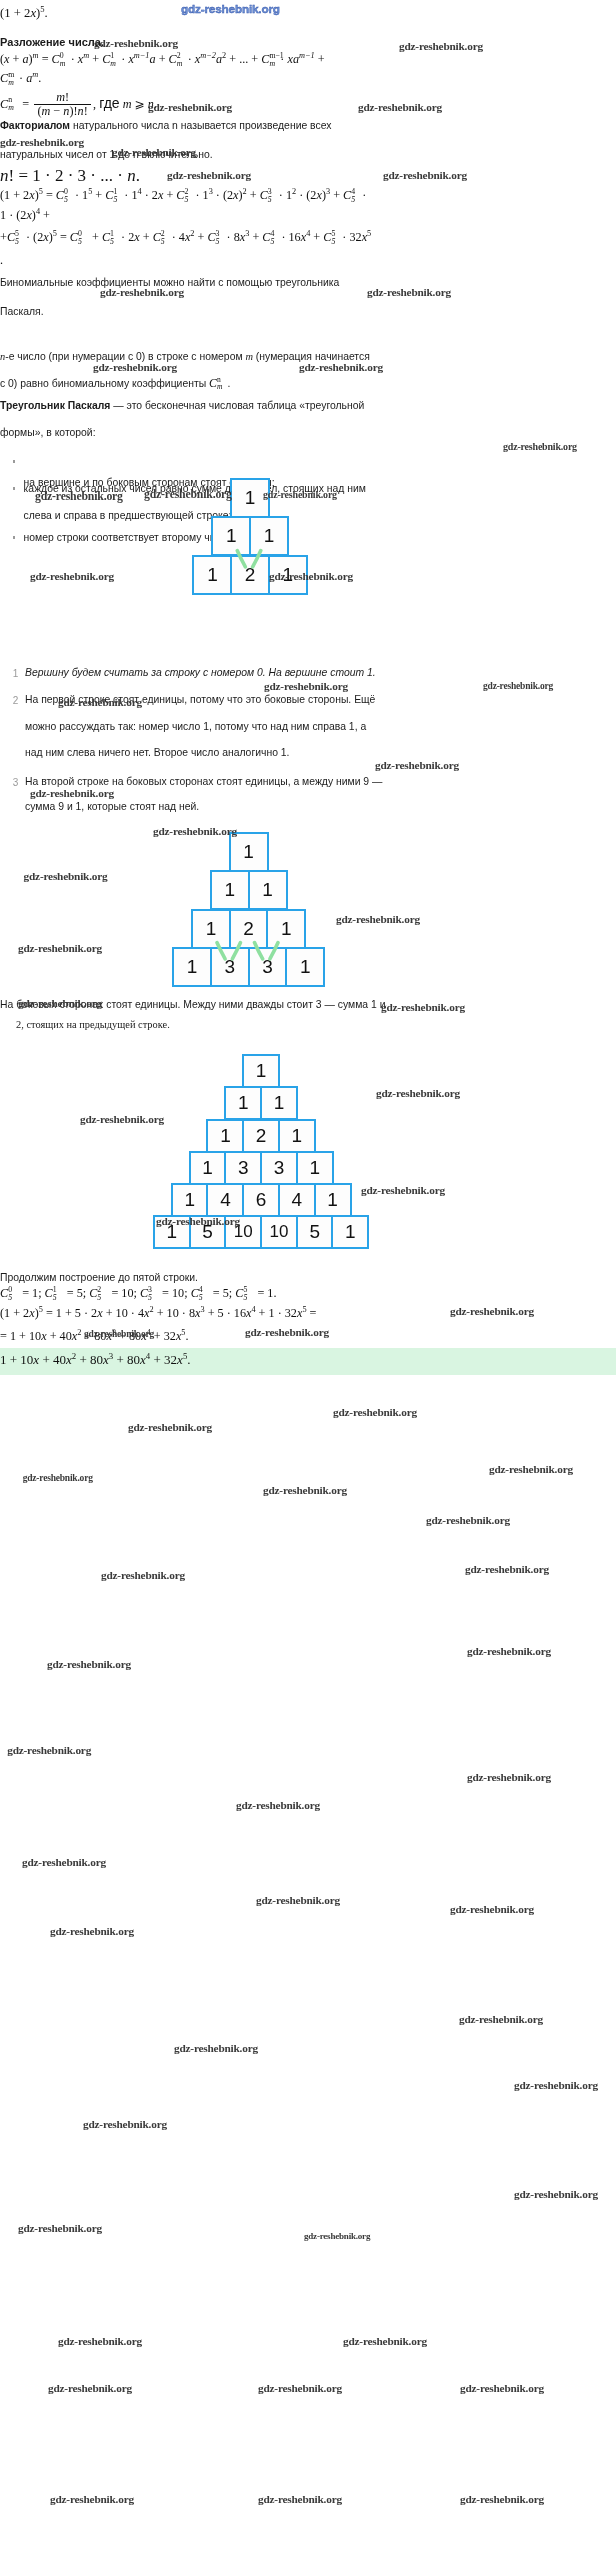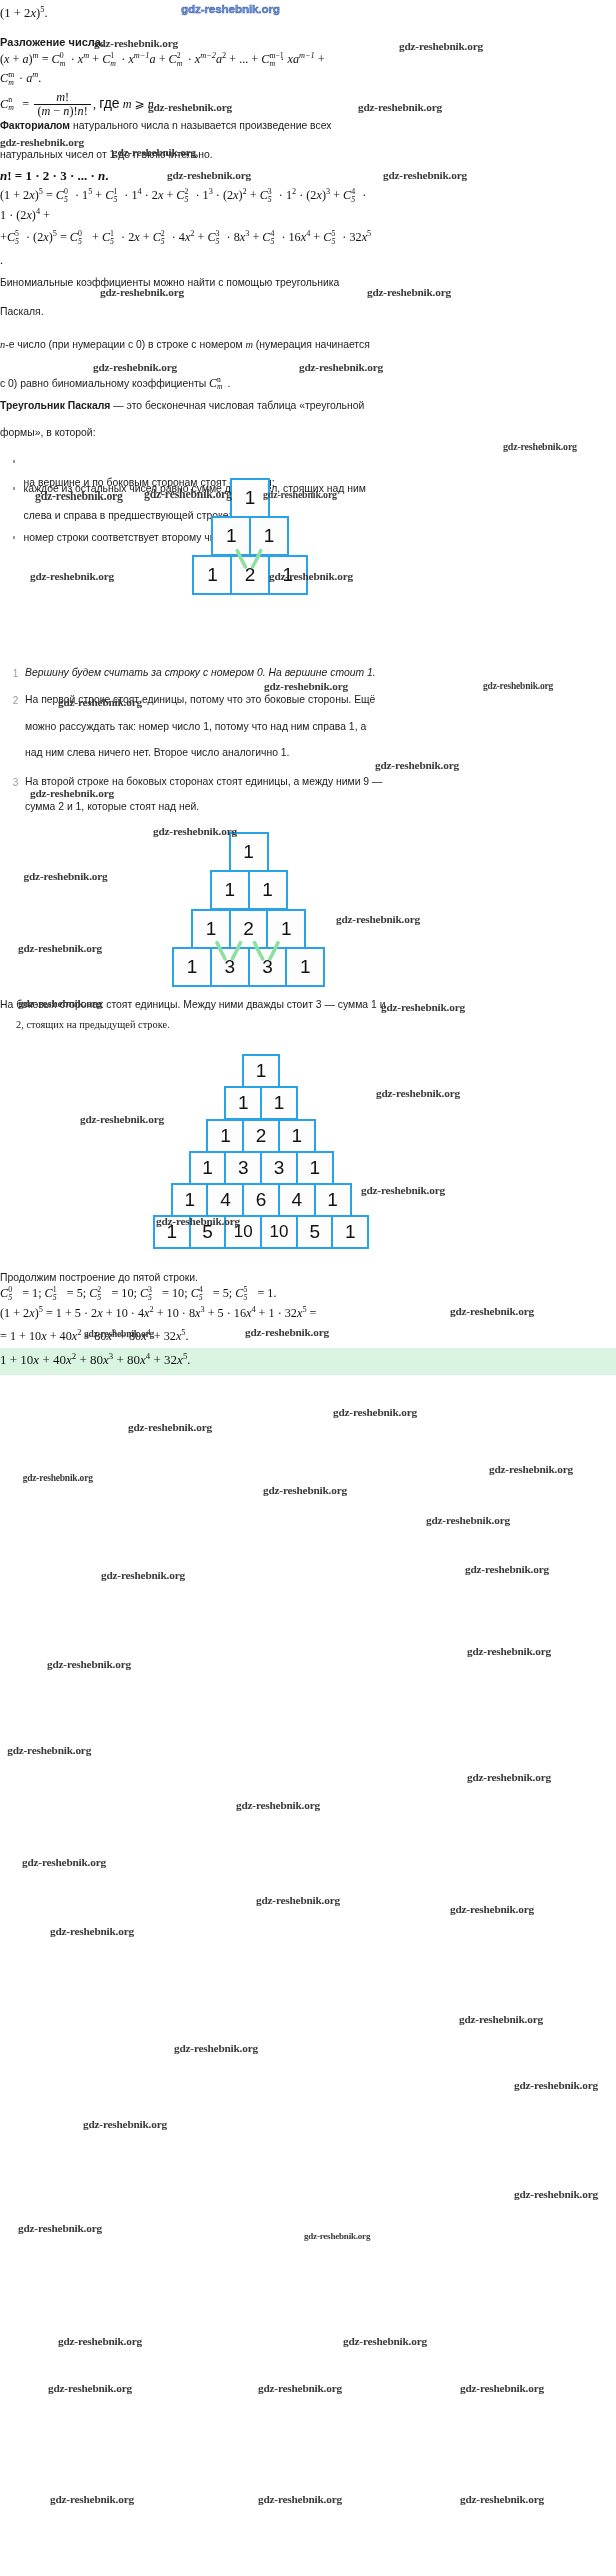--- a/index.html
+++ b/index.html
@@ -257,21 +257,21 @@
   <span class="comb">C<span class="top">n</span><span class="bot">m</span></span> =
   <span class="frac"><span class="num"><span class="mi">m</span>!</span><span class="den">(<span class="mi">m</span> − <span class="mi">n</span>)!<span class="mi">n</span>!</span></span>,
   <span style="font-family:'Liberation Sans',sans-serif; font-size:14px;">где</span> <span class="mi">m</span> ⩾ <span class="mi">n</span>.
 </div>
 
 <div class="txt" style="left:0px; top:119px;">
   <b>Факториалом</b><span> натурального числа n называется произведение всех</span>
 </div>
 <div class="txt" style="left:0px; top:148px;">натуральных чисел от 1 до n включительно.</div>
 
-<div class="txt mth" style="left:0px; top:169px; font-size:13px;font-weight:bold;">
+<div class="txt mth" style="left:0px; top:169px; font-size:17px;">
   <span class="mi">n</span>! = 1 · 2 · 3 · ... · <span class="mi">n</span>.
 </div>
 
 <div class="txt mth" style="left:0px; top:189px; font-size:12.2px;">
   (1 + 2<span class="mi">x</span>)<sup>5</sup> =
   <span class="comb">C<span class="top">0</span><span class="bot">5</span></span>· 1<sup>5</sup> +
   <span class="comb">C<span class="top">1</span><span class="bot">5</span></span>· 1<sup>4</sup> · 2<span class="mi">x</span> +
   <span class="comb">C<span class="top">2</span><span class="bot">5</span></span>· 1<sup>3</sup> · (2<span class="mi">x</span>)<sup>2</sup> +
   <span class="comb">C<span class="top">3</span><span class="bot">5</span></span>· 1<sup>2</sup> · (2<span class="mi">x</span>)<sup>3</sup> +
   <span class="comb">C<span class="top">4</span><span class="bot">5</span></span>·
@@ -289,21 +289,21 @@
   <span class="comb">C<span class="top">3</span><span class="bot">5</span></span>· 8<span class="mi">x</span><sup>3</sup> +
   <span class="comb">C<span class="top">4</span><span class="bot">5</span></span>· 16<span class="mi">x</span><sup>4</sup> +
   <span class="comb">C<span class="top">5</span><span class="bot">5</span></span>· 32<span class="mi">x</span><sup>5</sup>
 </div>
 
 <div class="txt mth" style="left:0px; top:254px; font-size:12.2px;">.</div>
 
 <div class="txt" style="left:0px; top:276px;">Биномиальные коэффициенты можно найти с помощью треугольника</div>
 <div class="txt" style="left:0px; top:305px;">Паскаля.</div>
 
-<div class="txt" style="left:0px; top:338px;">
+<div class="txt" style="left:0px; top:350px;">
   <span class="ser mi">n</span>-е число (при нумерации с 0) в строке с номером <span class="ser mi">m</span> (нумерация начинается
 </div>
 <div class="txt" style="left:0px; top:377px;">
   с 0) равно биномиальному коэффициенты
   <span class="mth" style="font-size:11.8px;"><span class="comb">C<span class="top">n</span><span class="bot">m</span></span></span>.
 </div>
 
 <div class="txt" style="left:0px; top:399px;">
   <b>Треугольник Паскаля</b><span> — это бесконечная числовая таблица «треугольной</span>
 </div>
@@ -341,21 +341,21 @@
 <div class="num-marker" style="left:12.7px; top:668px;">1</div>
 <div class="txt" style="left:25px; top:666px;font-style:italic;">Вершину будем считать за строку с номером 0. На вершине стоит 1.</div>
 
 <div class="num-marker" style="left:12.7px; top:695px;">2</div>
 <div class="txt" style="left:25px; top:693px;">На первой строке стоят единицы, потому что это боковые стороны. Ещё</div>
 <div class="txt" style="left:25px; top:720px;">можно рассуждать так: номер число 1, потому что над ним справа 1, а</div>
 <div class="txt" style="left:25px; top:746px;">над ним слева ничего нет. Второе число аналогично 1.</div>
 
 <div class="num-marker" style="left:12.7px; top:777px;">3</div>
 <div class="txt" style="left:25px; top:775px;">На второй строке на боковых сторонах стоят единицы, а между ними 9 —</div>
-<div class="txt" style="left:25px; top:800px;">сумма 2 и 1, которые стоят над ней.</div>
+<div class="txt" style="left:25px; top:800px;">сумма 9 и 1, которые стоят над ней.</div>
 
 <div class="tri" id="triangle-4-rows" style="left:168px; top:834px; width:159px;">
     <div class="tri-row">
       <div class="cell" style="width: 40px; height: 40px; border-color: rgb(41, 163, 232);">1</div>
     </div>
     <div class="tri-row">
       <div class="cell" style="width: 40px; height: 40px; border-color: rgb(41, 163, 232);">1</div>
       <div class="cell" style="width: 40px; height: 40px; border-color: rgb(41, 163, 232);">1</div>
     </div>
     <div class="tri-row">

